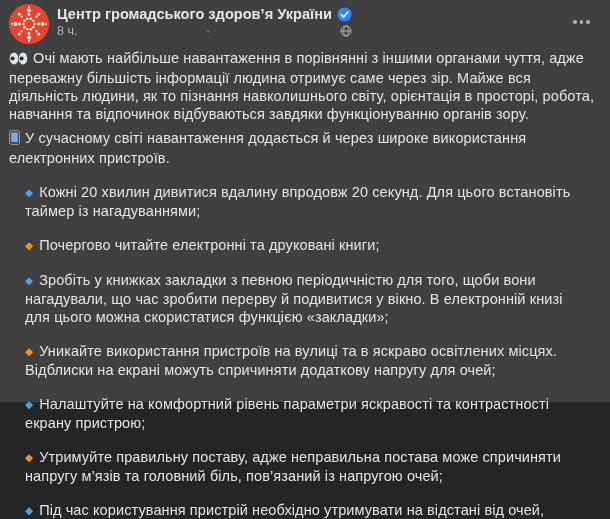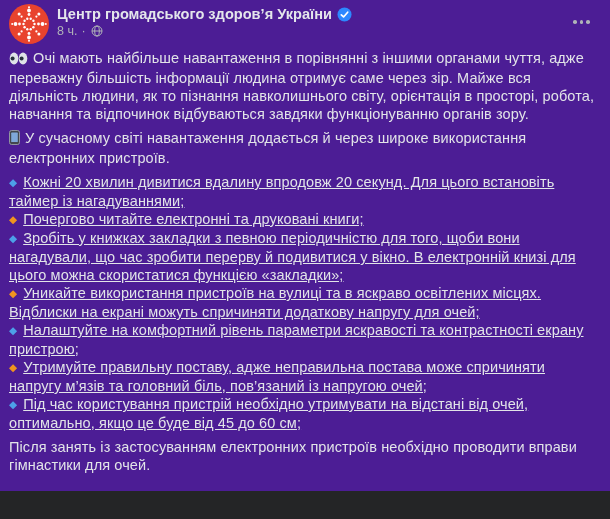--- a/index.html
+++ b/index.html
@@ -2,40 +2,40 @@
 <html><head>
 <meta charset="utf-8">
 <style>
   html, body { margin: 0; padding: 0; }
   body {
     width: 610px; height: 519px; overflow: hidden;
     background: #242526;
     font-family: "Liberation Sans", sans-serif;
     -webkit-font-smoothing: antialiased;
   }
-  .card { width: 610px; height: 491px; background: #4c1d95; position: relative; }
+  .card { width: 610px; height: 402px; background: #404040; position: relative; }
 
   
   .header { display: flex; align-items: flex-start; padding: 4px 10px 0 9px; height: 42px; position: relative; }
   .avatar { width: 40px; height: 40px; border-radius: 50%; flex: 0 0 auto; cursor: pointer; }
   .header-text { margin-left: 8px; padding-top: 2px; min-width: 0; }
   .name-row { display: flex; align-items: center; gap: 5px; }
   .page-name { font-size: 14.6px; font-weight: 700; color: #e4e6eb; cursor: pointer; white-space: nowrap; }
   .verified { display: inline-flex; margin-top: 1px; }
-  .meta-row { display: flex; align-items: center; gap: 4px; margin-top: 2px; font-size: 12.5px; color: #b0b3b8; }
+  .meta-row { display: flex; align-items: center; gap: 4px; margin-top: 2px; font-size: 12.5px; color: #b0b3b8; justify-content: space-between; }
   .meta-row .time { cursor: pointer; }
   .globe { display: inline-flex; margin-left: 1px; }
   .more-btn { position: absolute; right: 16px; top: 14px; display: flex; gap: 3px; padding: 6px 4px; cursor: pointer; border-radius: 6px; }
   .mdot { width: 3.6px; height: 3.6px; border-radius: 50%; background: #b0b3b8; }
 
   
   .body { padding: 3px 10px 0 9px; font-size: 14.5px; line-height: 18px; color: #e2e4e8; letter-spacing: 0.1px; }
   .para { margin: 0 0 6px 0; }
   .list { margin: 0 0 6px 0; }
-  .li { margin: 0; text-decoration: underline; }
+  .li { margin: 16px; }
   .diamond { display: inline-block; font-size: 10.5px; margin-right: 6px; transform: translateY(-1px); }
   .diamond.blue { color: #4da0e8; }
   .diamond.orange { color: #f0941f; }
   .emoji { display: inline-block; vertical-align: -2px; margin-right: 5px; }
   .hand { color: #f2c245; font-size: 16px; line-height: 1; margin-left: 3px; letter-spacing: 1px; }
 </style>
 </head>
 <body>
 
 <div class="card">

